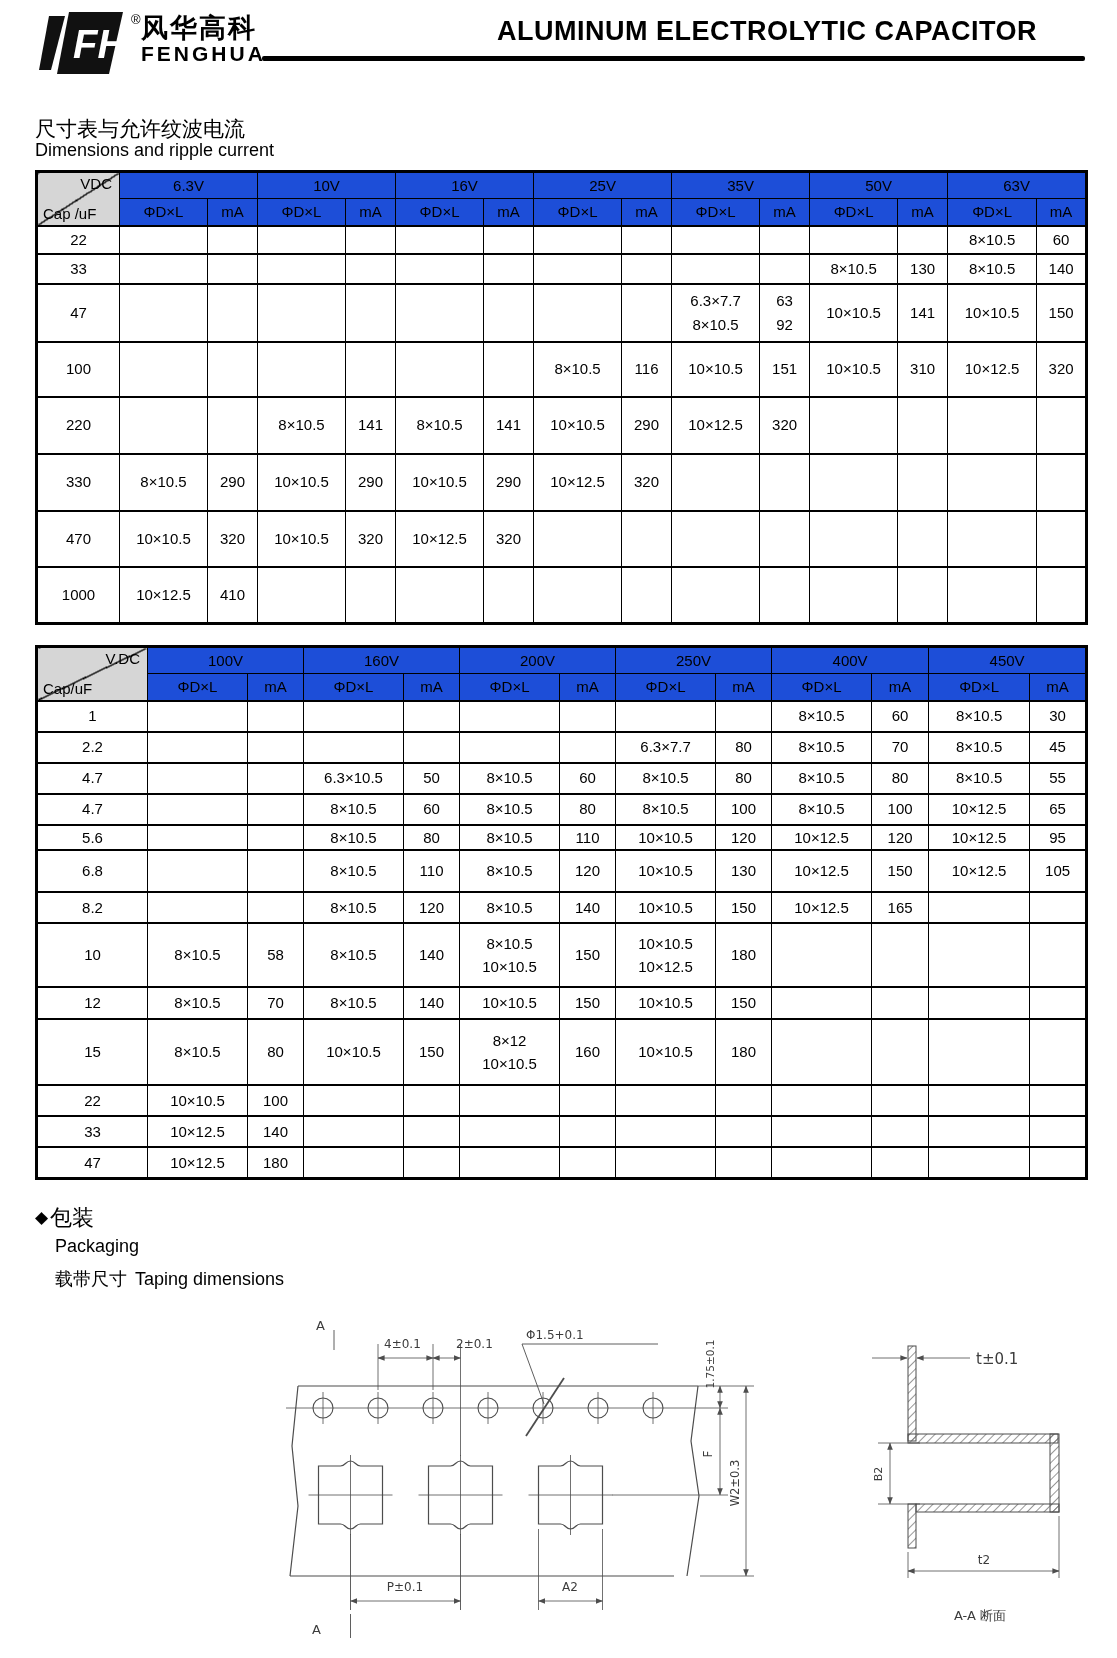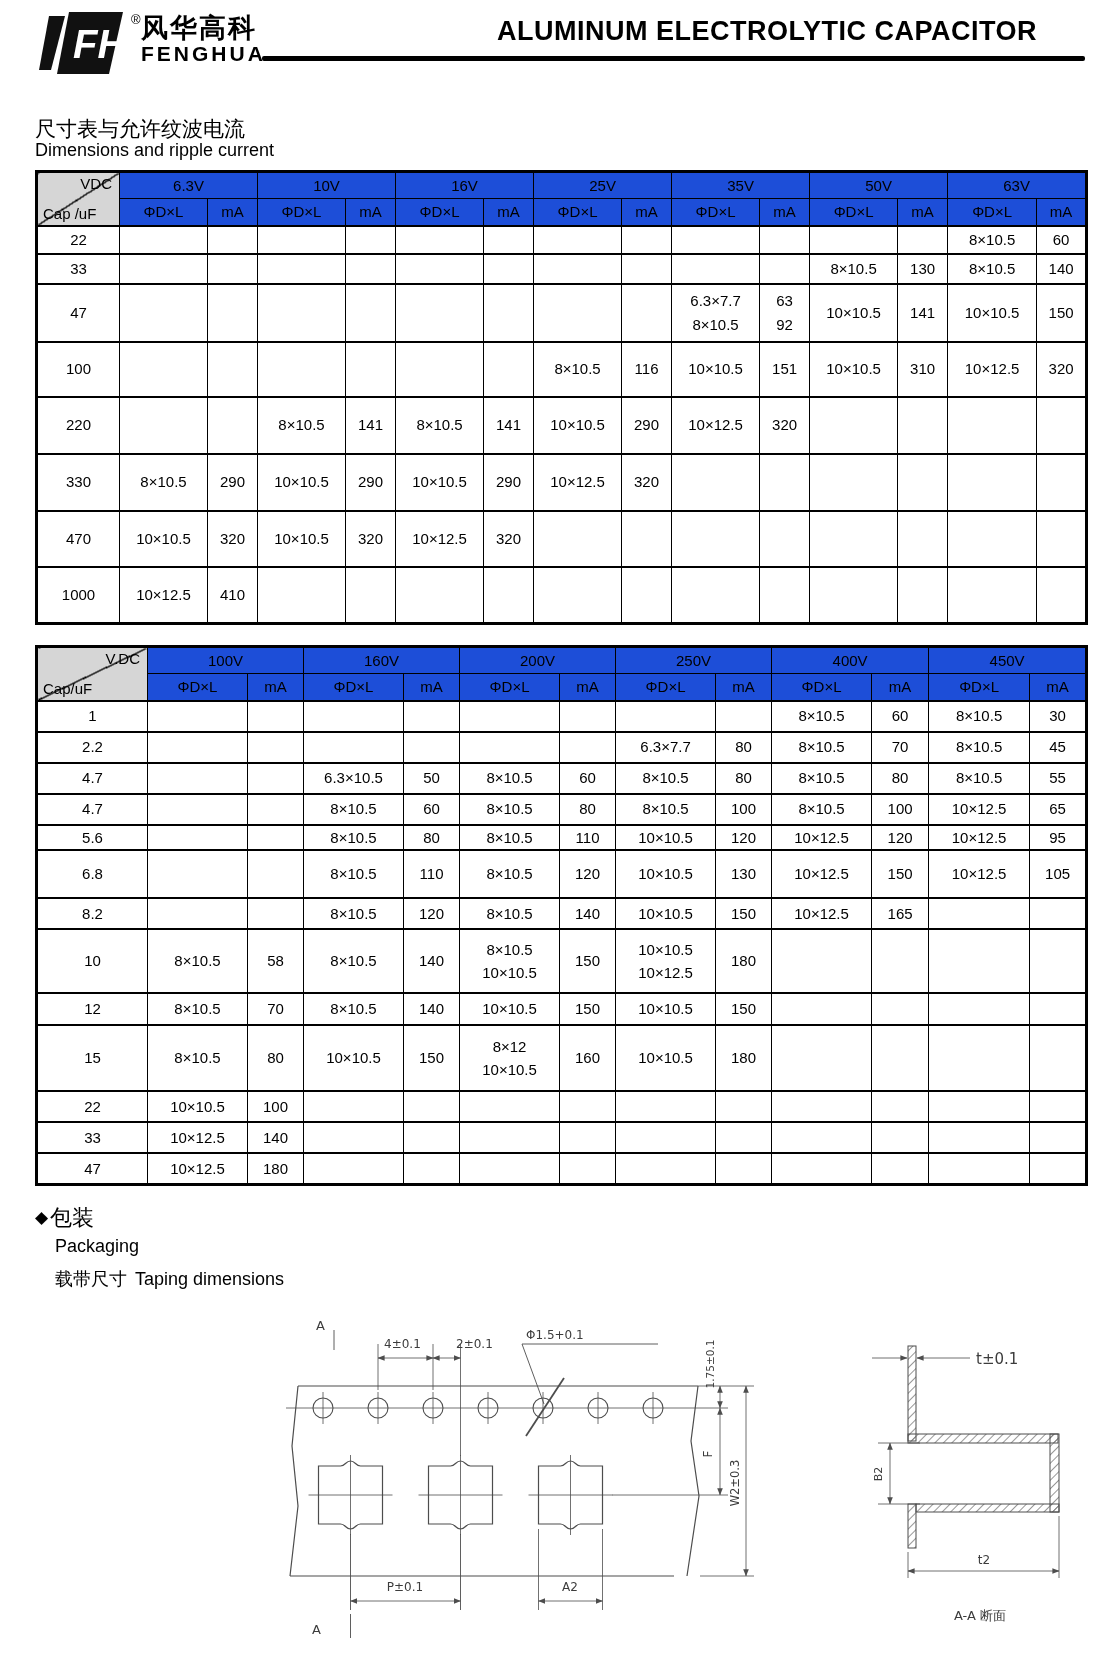--- a/index.html
+++ b/index.html
@@ -381,21 +381,21 @@
           <td>80</td>
           <td>8×10.5</td>
           <td>110</td>
           <td>10×10.5</td>
           <td>120</td>
           <td>10×12.5</td>
           <td>120</td>
           <td>10×12.5</td>
           <td>95</td>
         </tr>
-        <tr style="height: 48px;">
+        <tr style="height: 42px;">
           <td>6.8</td>
           <td></td>
           <td></td>
           <td>8×10.5</td>
           <td>110</td>
           <td>8×10.5</td>
           <td>120</td>
           <td>10×10.5</td>
           <td>130</td>
           <td>10×12.5</td>

